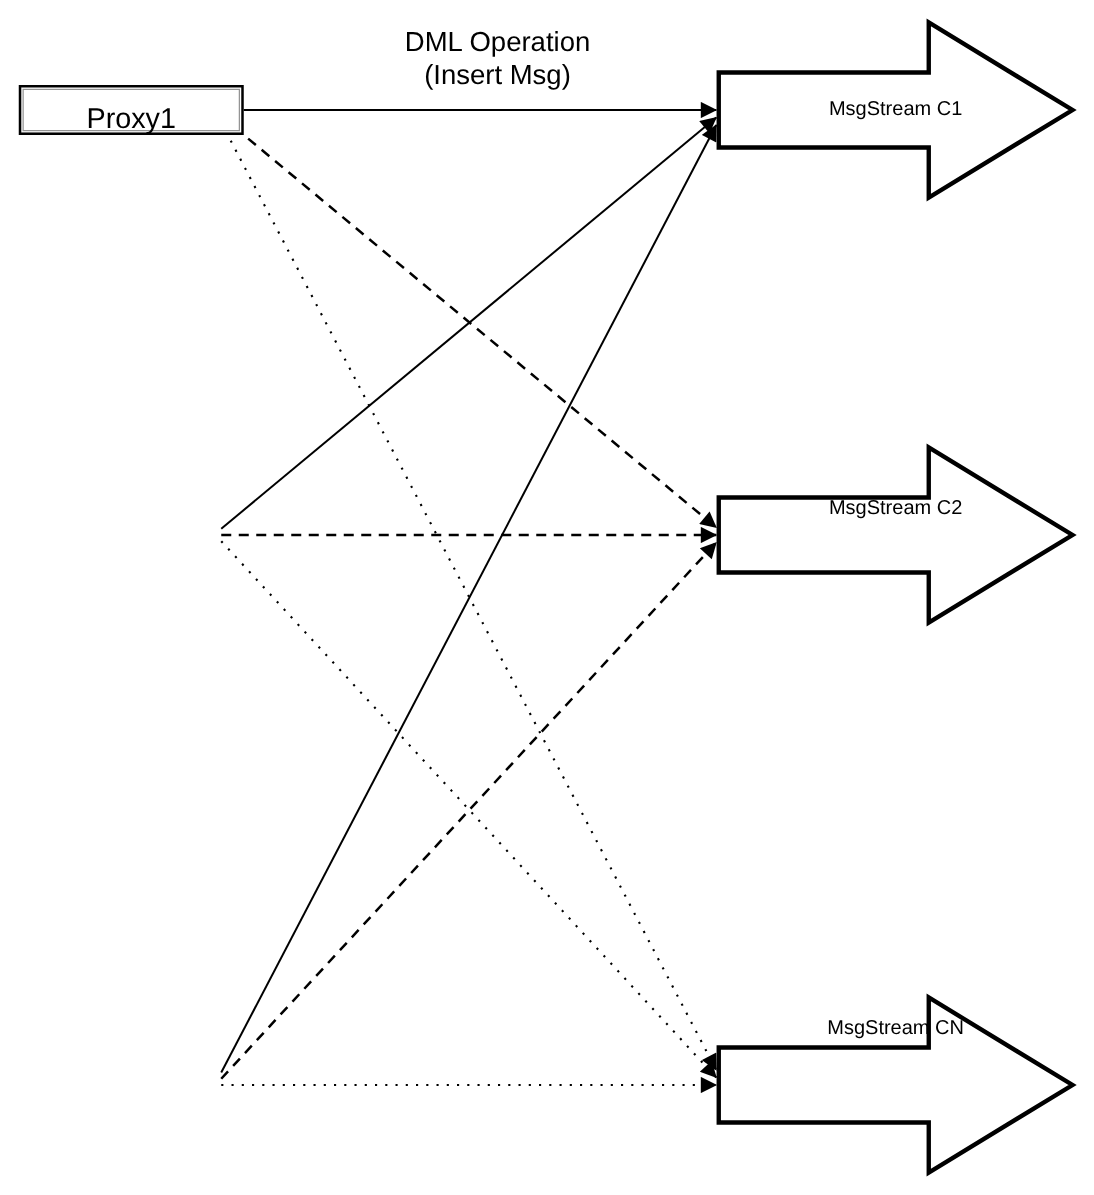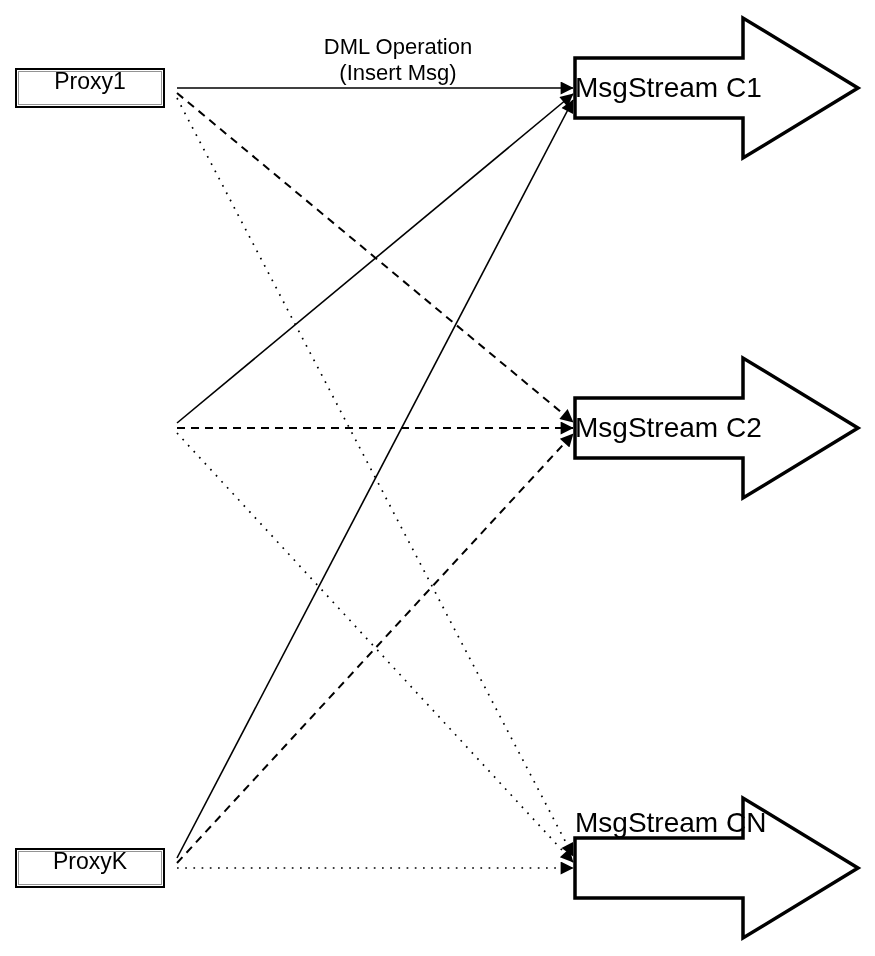--- a/index.html
+++ b/index.html
@@ -30,46 +30,46 @@
   .conn.dotted { stroke-width: 1.7; stroke-dasharray: 1.7 6.5; }
   .block-arrow {
     fill: #ffffff;
     stroke: #000000;
     stroke-width: 3.5;
     stroke-linejoin: miter;
   }
   .proxy-box {
     position: absolute;
     left: 15px;
-    width: 150px;
+    width: 180px;
     height: 40px;
     box-sizing: border-box;
     background: #ffffff;
     border: 2px solid #000000;
     box-shadow: inset 0 0 0 1px #ffffff, inset 0 0 0 2px #949494;
     display: flex;
-    align-items: flex-start;
+    align-items: flex-end;
     justify-content: center;
     font-size: 23px;
     line-height: 1;
   }
   .stream-label {
     position: absolute;
     left: 575px;
     width: 283px;
     height: 30px;
     line-height: 30px;
-    text-align: left;
-    font-size: 28px;
+    text-align: center;
+    font-size: 16px;
     white-space: nowrap;
   }
   .diagram-title {
     position: absolute;
     left: 258px;
-    top: 34px;
+    top: 21px;
     width: 280px;
     text-align: center;
     font-size: 22px;
     line-height: 26px;
   }
 </style>
 </head>
 <body>
 
 <div class="diagram">
@@ -99,21 +99,18 @@
   </svg>
 
   <div class="diagram-title">
     <div>DML Operation</div>
     <div>(Insert Msg)</div>
   </div>
 
   <div class="proxy-box" style="top:68px">
     <span>Proxy1</span>
   </div>
-  <div class="proxy-box" style="top:848px">
-    <span>ProxyK</span>
-  </div>
 
   <div class="stream-label" style="top:73px">MsgStream C1</div>
-  <div class="stream-label" style="top:413px">MsgStream C2</div>
+  <div class="stream-label" style="top:392px">MsgStream C2</div>
   <div class="stream-label" style="top:808px">MsgStream CN</div>
 
 </div>
 
 </body></html>

